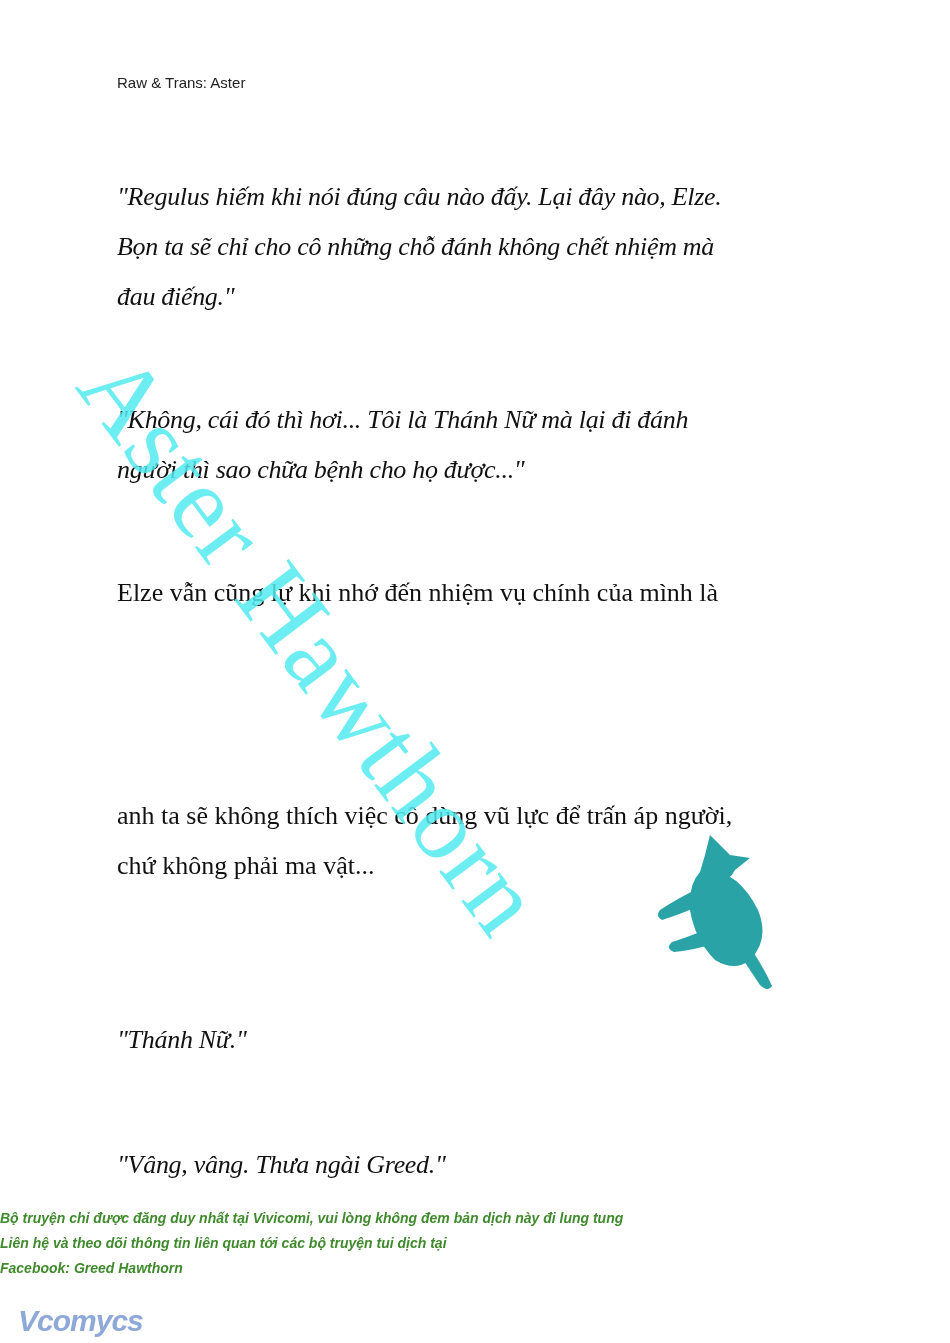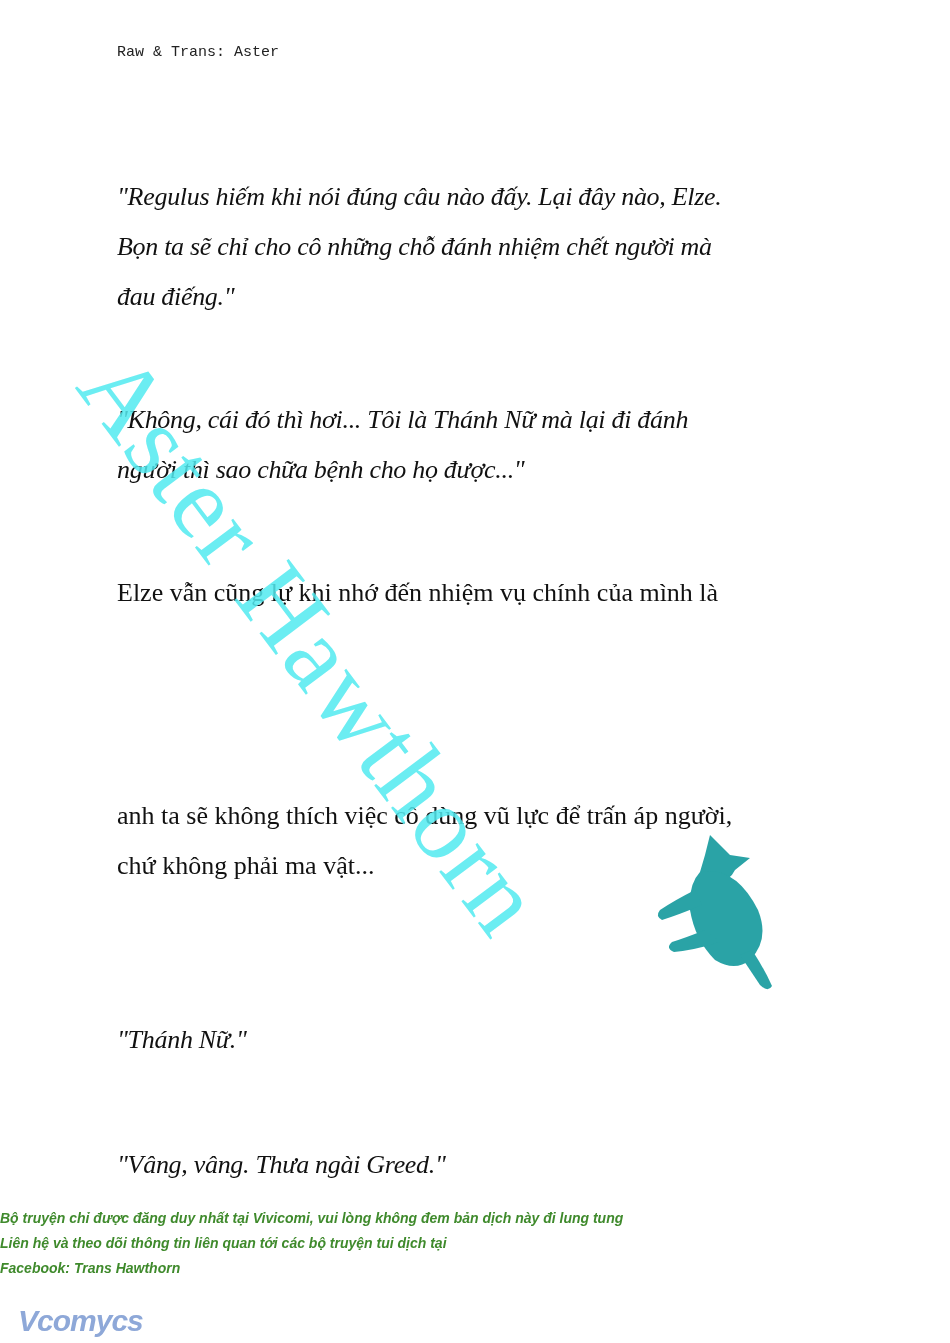--- a/index.html
+++ b/index.html
@@ -1,22 +1,22 @@
 <!DOCTYPE html>
 <html><head>
 <meta charset="utf-8">
 <style>
   html, body { margin: 0; padding: 0; }
   body {
     width: 950px; height: 1343px; background: #ffffff; position: relative; overflow: hidden;
   }
   .page { position: absolute; left: 0; top: 0; width: 950px; height: 1343px; }
   .header {
-    position: absolute; left: 117px; top: 44px;
-    font-family: Liberation Mono, monospace; font-size: 15px; color: #222;
+    position: absolute; left: 117px; top: 74px;
+    font-family: Liberation Sans, sans-serif; font-size: 15px; color: #222;
   }
   .para {
     position: absolute; left: 117px; width: 730px;
     font-family: "Liberation Serif", serif; font-size: 26px; color: #111;
     line-height: 50px; margin: 0;
   }
   .para.italic { font-style: italic; letter-spacing: -0.3px; }
   .watermark {
     position: absolute; left: 120px; top: 560px;
     font-family: "Liberation Serif", serif; font-size: 104px; color: #52eaf0;
@@ -39,21 +39,21 @@
 </style>
 </head>
 <body>
 
 <div class="page">
 
   <div class="header">Raw &amp; Trans: Aster</div>
 
   <div class="para italic" style="top:172px">
     <div>"Regulus hiếm khi nói đúng câu nào đấy. Lại đây nào, Elze.</div>
-    <div>Bọn ta sẽ chỉ cho cô những chỗ đánh nhiệm chết người mà</div>
+    <div>Bọn ta sẽ chỉ cho cô những chỗ đánh không chết nhiệm mà</div>
     <div>đau điếng."</div>
   </div>
 
   <div class="para italic" style="top:395px">
     <div>"Không, cái đó thì hơi... Tôi là Thánh Nữ mà lại đi đánh</div>
     <div>người thì sao chữa bệnh cho họ được..."</div>
   </div>
 
   <div class="para" style="top:568px">
     <div>Elze vẫn cũng lự khi nhớ đến nhiệm vụ chính của mình là</div>
@@ -79,16 +79,16 @@
       <path d="M55 45 L60 25 L80 45 L100 48 L85 60 Q80 70 70 72 Q55 75 50 62 Z"></path>
       <path d="M50 62 Q85 55 108 100 Q120 130 100 150 Q85 162 65 150 Q45 130 40 100 Q38 75 50 62 Z"></path>
       <path d="M45 80 Q25 90 10 100 Q5 106 12 110 Q28 105 52 95 Z"></path>
       <path d="M55 120 Q35 128 22 132 Q15 138 24 142 Q45 140 70 132 Z"></path>
       <path d="M90 145 Q100 160 110 175 Q118 183 122 176 Q115 160 102 140 Z"></path>
     </g>
   </svg>
 
   <div class="footer" style="top:1210px">Bộ truyện chỉ được đăng duy nhất tại Vivicomi, vui lòng không đem bản dịch này đi lung tung</div>
   <div class="footer" style="top:1235px">Liên hệ và theo dõi thông tin liên quan tới các bộ truyện tui dịch tại</div>
-  <div class="footer" style="top:1260px">Facebook: Trans Hawthorn</div>
+  <div class="footer" style="top:1260px">Facebook: Greed Hawthorn</div>
 
   <div class="logo">Vcomycs</div>
 </div>
 
 </body></html>

